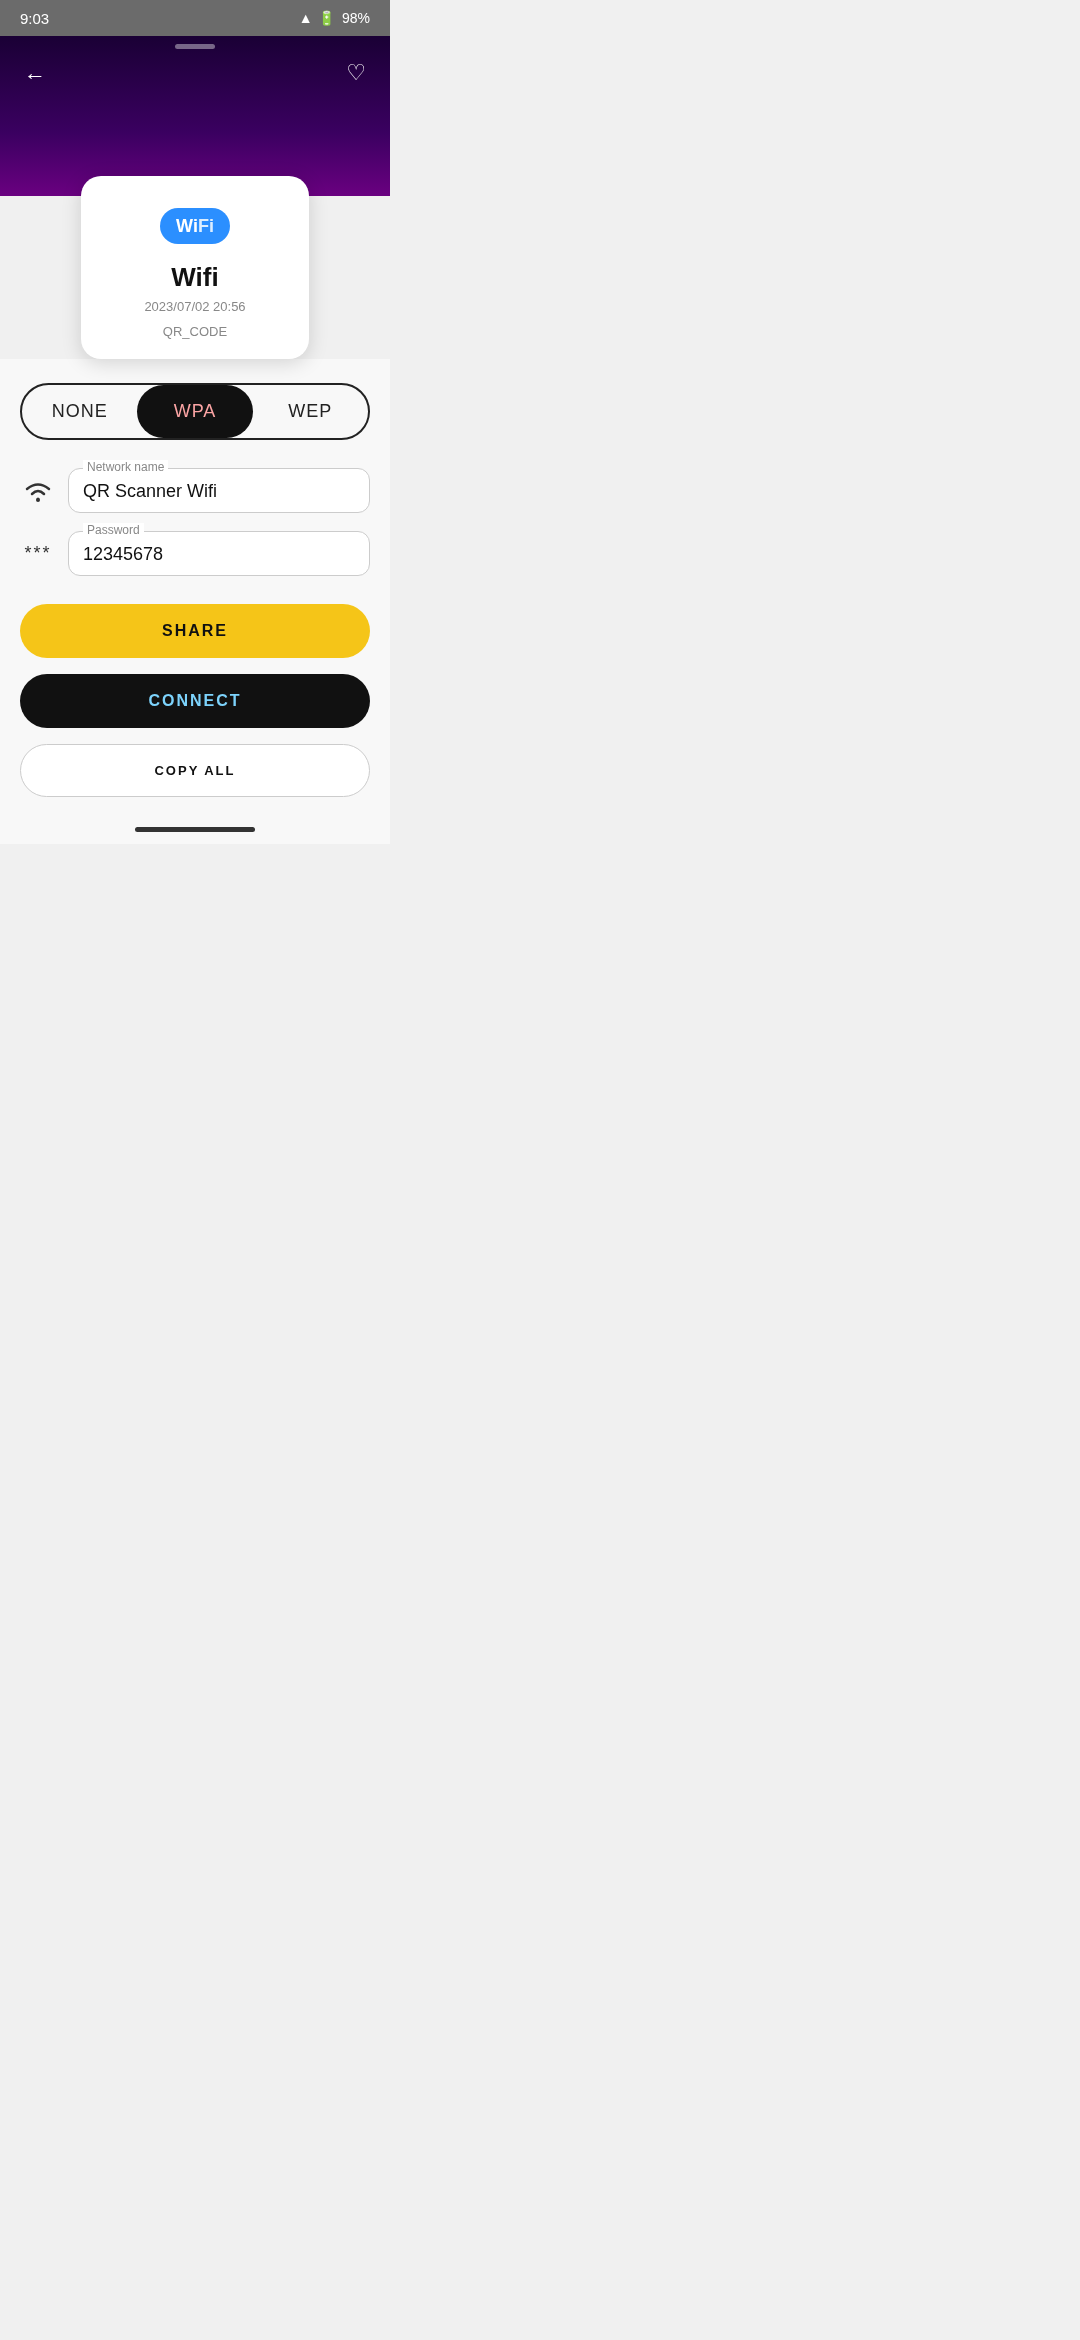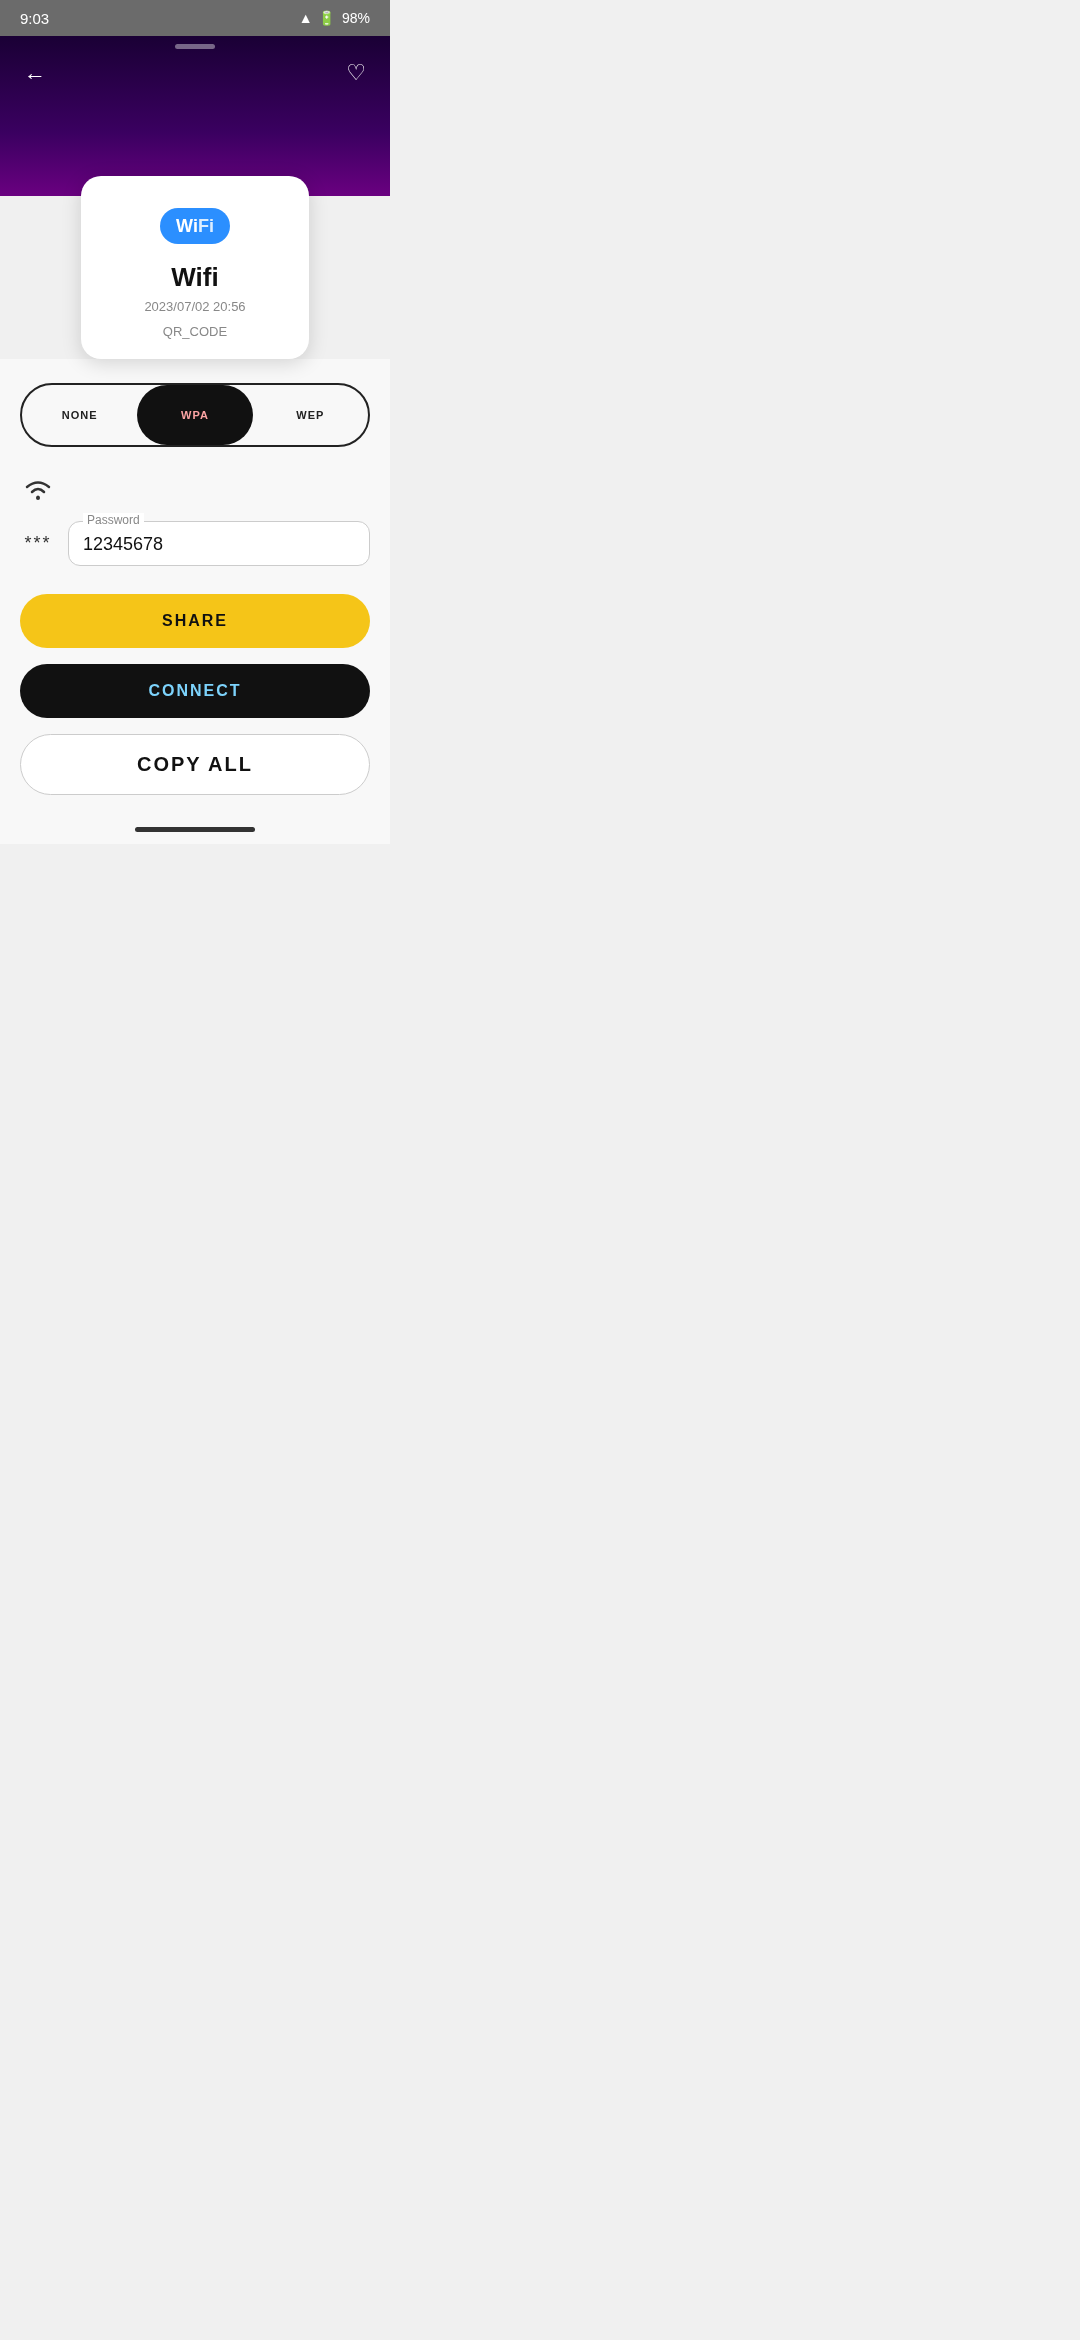--- a/index.html
+++ b/index.html
@@ -146,25 +146,25 @@
     .segment-control {
       display: flex;
       border: 2px solid #222;
       border-radius: 50px;
       overflow: hidden;
       margin-bottom: 28px;
     }
 
     .segment-btn {
       flex: 1;
-      padding: 24px 8px;
+      padding: 16px 8px;
       border: none;
       background: transparent;
-      font-size: 11px;
-      font-weight: 700;
+      font-size: 18px;
+      font-weight: 400;
       letter-spacing: 1px;
       cursor: pointer;
       color: #222;
     }
 
     .segment-btn.active {
       background: #111;
       color: #fca5a5;
       border-radius: 48px;
     }
@@ -243,21 +243,21 @@
       margin-bottom: 16px;
     }
 
     .btn-copy {
       display: block;
       width: 100%;
       padding: 18px;
       background: white;
       border: 1.5px solid #ccc;
       border-radius: 50px;
-      font-size: 20px;
+      font-size: 13px;
       font-weight: 700;
       letter-spacing: 2px;
       color: #111;
       cursor: pointer;
     }
 
     
     .pass-icon {
       font-size: 18px;
       letter-spacing: 2px;
@@ -322,20 +322,24 @@
 
   <div class="input-row">
     <div class="input-icon">
       <svg width="32" height="28" viewBox="0 0 32 28" fill="none" xmlns="http://www.w3.org/2000/svg">
         <path d="M16 22 L16 22" stroke="#333" stroke-width="3" stroke-linecap="round"></path>
         <path d="M10 17 Q16 11 22 17" stroke="#333" stroke-width="2.5" stroke-linecap="round" fill="none"></path>
         <path d="M5 12 Q16 3 27 12" stroke="#333" stroke-width="2.5" stroke-linecap="round" fill="none"></path>
         <circle cx="16" cy="23" r="2" fill="#333"></circle>
       </svg>
     </div>
+    <div class="input-wrapper">
+      <span class="input-label">Network name</span>
+      <div class="input-value">QR Scanner Wifi</div>
+    </div>
   </div>
 
   <div class="input-row">
     <div class="input-icon">
       <span class="pass-icon">***</span>
     </div>
     <div class="input-wrapper">
       <span class="input-label">Password</span>
       <div class="input-value">12345678</div>
     </div>

